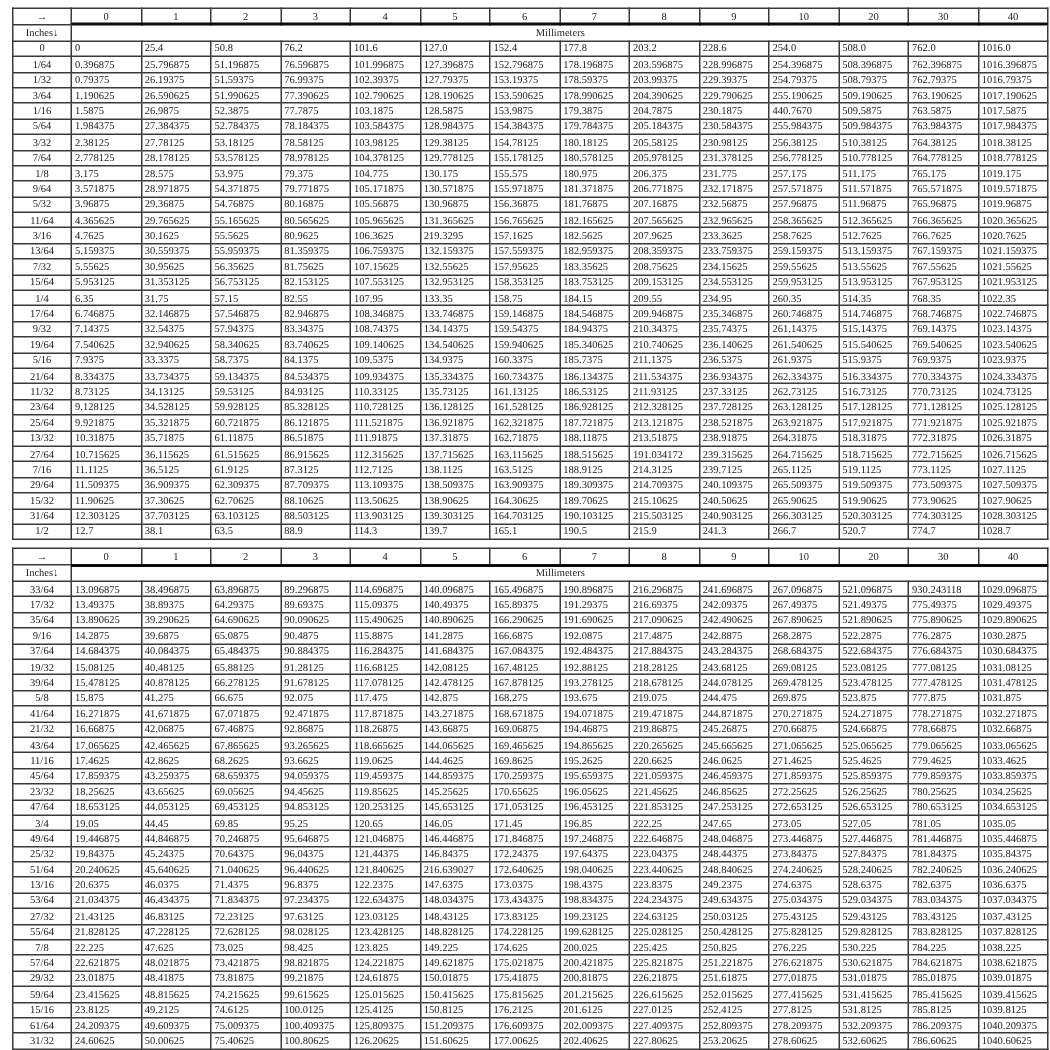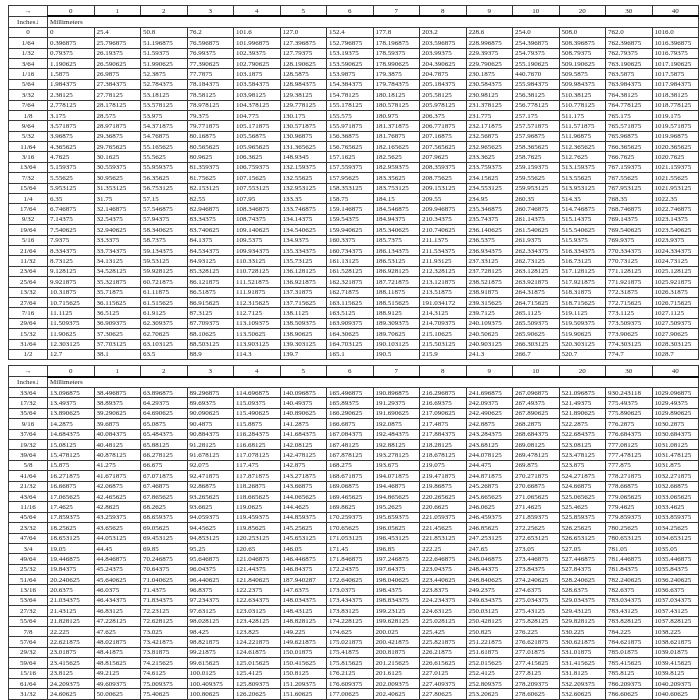--- a/index.html
+++ b/index.html
@@ -33,21 +33,21 @@
     white-space: nowrap;
     overflow: hidden;
     text-align: left;
     vertical-align: middle;
   }
   .conv th.corner, .conv th.colnum, .conv th.inches, .conv td.rowlab {
     text-align: center;
     padding: 0.6px 0;
   }
   .conv th.unit {
-    text-align: left;
+    text-align: center;
     border-top: 2.4px solid #0a0a0a;
   }
 </style>
 </head>
 <body>
 
 <div class="sheet">
   <table class="conv">
       <colgroup>
         <col class="lab">
@@ -294,21 +294,21 @@
           <td>766.365625</td>
           <td>1020.365625</td>
         </tr>
         <tr>
           <td class="rowlab">3/16</td>
           <td>4.7625</td>
           <td>30.1625</td>
           <td>55.5625</td>
           <td>80.9625</td>
           <td>106.3625</td>
-          <td>148.9345</td>
+          <td>219.3295</td>
           <td>157.1625</td>
           <td>182.5625</td>
           <td>207.9625</td>
           <td>233.3625</td>
           <td>258.7625</td>
           <td>512.7625</td>
           <td>766.7625</td>
           <td>1020.7625</td>
         </tr>
         <tr>
@@ -984,21 +984,21 @@
           <td>781.84375</td>
           <td>1035.84375</td>
         </tr>
         <tr>
           <td class="rowlab">51/64</td>
           <td>20.240625</td>
           <td>45.640625</td>
           <td>71.040625</td>
           <td>96.440625</td>
           <td>121.840625</td>
-          <td>187.940287</td>
+          <td>216.639027</td>
           <td>172.640625</td>
           <td>198.040625</td>
           <td>223.440625</td>
           <td>248.840625</td>
           <td>274.240625</td>
           <td>528.240625</td>
           <td>782.240625</td>
           <td>1036.240625</td>
         </tr>
         <tr>

